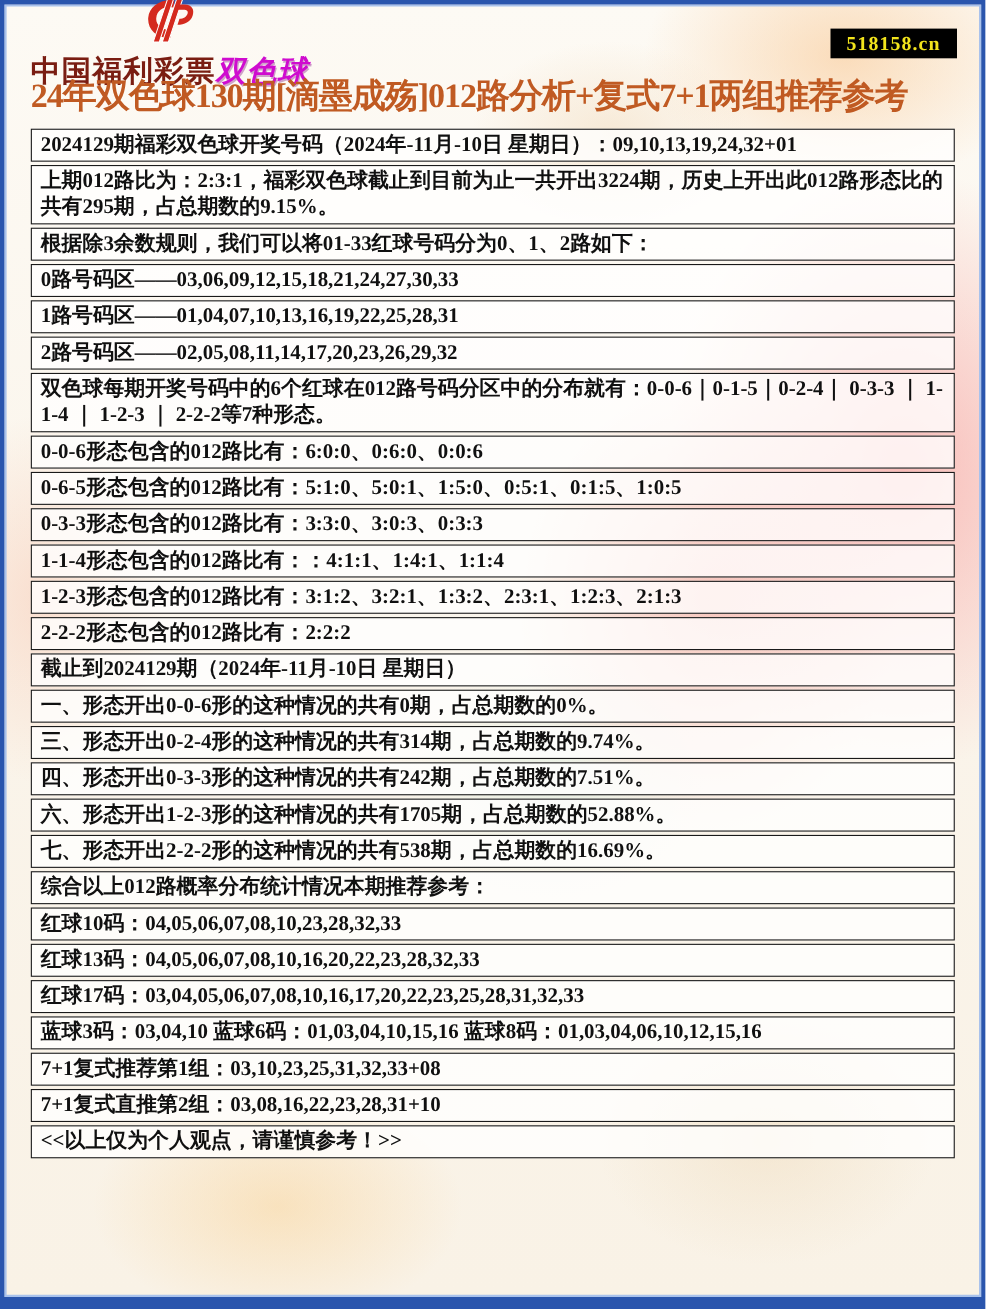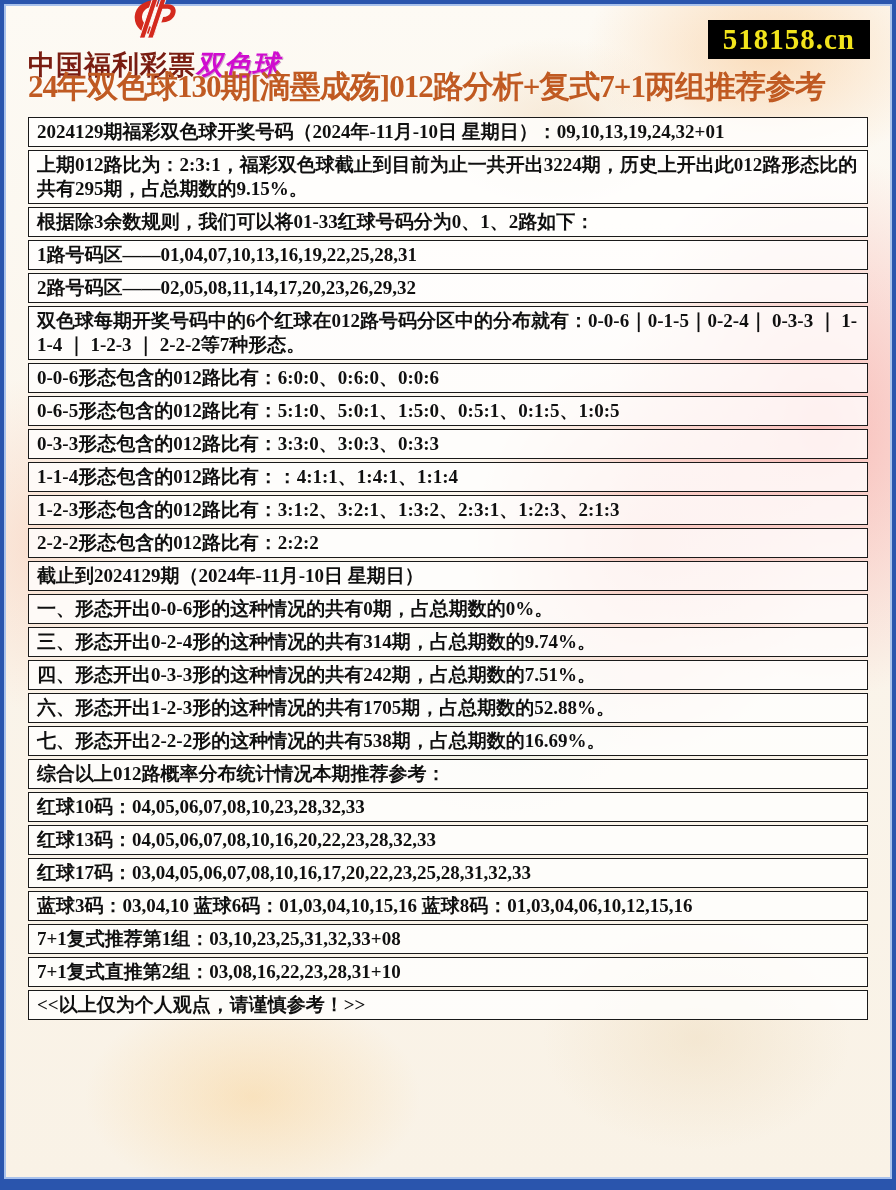--- a/index.html
+++ b/index.html
@@ -32,21 +32,21 @@
   .logo { display:flex; align-items:center; gap:8px;flex-direction:column; }
   .logo-mark { width:46px; height:44px; flex:0 0 auto; }
   .logo-text { font-weight:bold; font-size:27px; letter-spacing:1px; white-space:nowrap; }
   .logo-text .main { color:var(--logo_dark,#7a1d12); }
   .logo-text .sub  { color:var(--logo_magenta,#cf0ccf); font-style:italic; text-shadow:1px 1px 0 rgba(120,0,120,.35); }
 
   .site-badge {
     margin-left:auto;
     background:var(--site_bg,#000);
     color:var(--site_text,#f2e41c);
-    font-size:29px; font-weight:bold;
+    font-size:18px; font-weight:bold;
     padding:3px 15px;
     letter-spacing:1px;
     font-family:"Liberation Serif","DejaVu Serif",serif;
   }
 
   .page-title {
     margin:2px 22px 0 24px;
     height:48px; line-height:46px;
     font-size:31px; font-weight:bold;
     color:var(--title_text,#c05a22);
@@ -87,20 +87,21 @@
     </div>
     <div class="site-badge">518158.cn</div>
   </div>
 
   <div class="page-title">24年双色球130期[滴墨成殇]012路分析+复式7+1两组推荐参考</div>
 
   <div class="rows" id="rows">
       <div class="row">2024129期福彩双色球开奖号码（2024年-11月-10日 星期日）：09,10,13,19,24,32+01</div>
       <div class="row">上期012路比为：2:3:1，福彩双色球截止到目前为止一共开出3224期，历史上开出此012路形态比的共有295期，占总期数的9.15%。</div>
       <div class="row">根据除3余数规则，我们可以将01-33红球号码分为0、1、2路如下：</div>
+      <div class="row">0路号码区——03,06,09,12,15,18,21,24,27,30,33</div>
       <div class="row">1路号码区——01,04,07,10,13,16,19,22,25,28,31</div>
       <div class="row">2路号码区——02,05,08,11,14,17,20,23,26,29,32</div>
       <div class="row">双色球每期开奖号码中的6个红球在012路号码分区中的分布就有：0-0-6｜0-1-5｜0-2-4｜ 0-3-3 ｜ 1-1-4 ｜ 1-2-3 ｜ 2-2-2等7种形态。</div>
       <div class="row">0-0-6形态包含的012路比有：6:0:0、0:6:0、0:0:6</div>
       <div class="row">0-6-5形态包含的012路比有：5:1:0、5:0:1、1:5:0、0:5:1、0:1:5、1:0:5</div>
       <div class="row">0-3-3形态包含的012路比有：3:3:0、3:0:3、0:3:3</div>
       <div class="row">1-1-4形态包含的012路比有：：4:1:1、1:4:1、1:1:4</div>
       <div class="row">1-2-3形态包含的012路比有：3:1:2、3:2:1、1:3:2、2:3:1、1:2:3、2:1:3</div>
       <div class="row">2-2-2形态包含的012路比有：2:2:2</div>
       <div class="row">截止到2024129期（2024年-11月-10日 星期日）</div>

